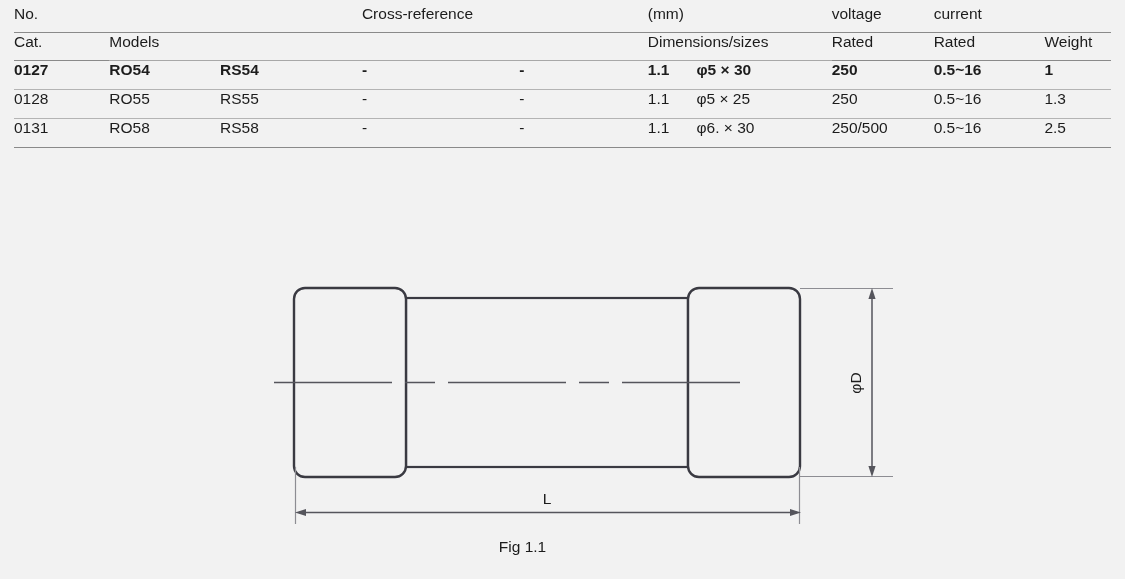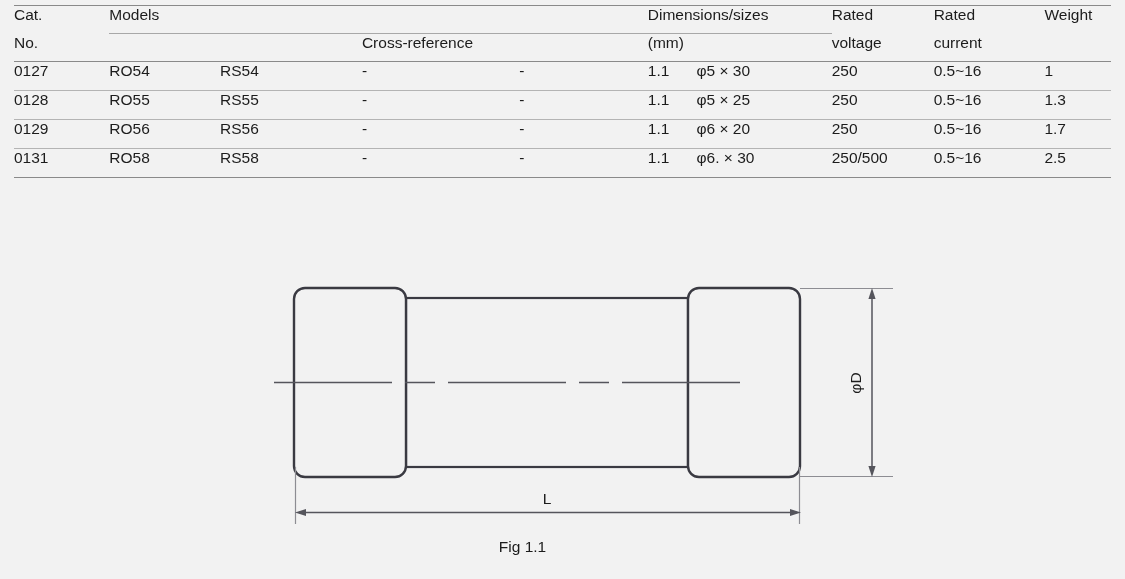--- a/index.html
+++ b/index.html
@@ -39,21 +39,21 @@
   .hdr-cell.r3 { height: 27px; }
 
   .rule-top    { border-top: 1.6px solid #8a8a8a; }
   .rule-thin   { border-top: 1.3px solid #a8a8a8; }
 
   .row-cell {
     height: 28px;
     border-top: 1.3px solid #b4b4b4;
     vertical-align: middle;
   }
-  tr.first-data > .row-cell { border-top: 1.4px solid #8a8a8a; }
+  tr.first-data > .row-cell { border-top: 1.4px solid #8a8a8a; font-weight: bold; }
   tr.last-data  > .row-cell { border-bottom: 1.6px solid #8a8a8a; }
 
   .c-cat   { width: 86px; }
   .c-gg    { width: 100px; }
   .c-ar    { width: 128px; }
   .c-xgg   { width: 142px; }
   .c-xar   { width: 116px; }
   .c-fig   { width: 44px;  }
   .c-dim   { width: 122px; }
   .c-volt  { width: 92px;  }
@@ -92,37 +92,37 @@
       <col class="c-xar">
     <col class="c-fig">
       <col class="c-dim">
     <col class="c-volt">
       <col class="c-curr">
       <col class="c-wt">
   </colgroup>
 
   <tbody>
       <tr>
-    <td class="hdr-cell rule-top">Cat.</td>
-    <td class="hdr-cell rule-top grp-underline" colspan="4">Models</td>
-    <td class="hdr-cell rule-top grp-underline" colspan="2">Dimensions/sizes</td>
-    <td class="hdr-cell rule-top">Rated</td>
-    <td class="hdr-cell rule-top">Rated</td>
-    <td class="hdr-cell rule-top">Weight</td>
-  </tr>
-
-  <tr>
     <td class="hdr-cell r2">No.</td>
     <td class="hdr-cell r2"></td>
     <td class="hdr-cell r2"></td>
     <td class="hdr-cell r2" colspan="2">Cross-reference</td>
     <td class="hdr-cell r2" colspan="2">(mm)</td>
     <td class="hdr-cell r2">voltage</td>
     <td class="hdr-cell r2">current</td>
     <td class="hdr-cell r2"></td>
+  </tr>
+
+  <tr>
+    <td class="hdr-cell rule-top">Cat.</td>
+    <td class="hdr-cell rule-top grp-underline" colspan="4">Models</td>
+    <td class="hdr-cell rule-top grp-underline" colspan="2">Dimensions/sizes</td>
+    <td class="hdr-cell rule-top">Rated</td>
+    <td class="hdr-cell rule-top">Rated</td>
+    <td class="hdr-cell rule-top">Weight</td>
   </tr>
 
 
   <tr class="first-data">
     <td class="row-cell">0127</td>
     <td class="row-cell">RO54</td>
     <td class="row-cell">RS54</td>
     <td class="row-cell">-</td>
     <td class="row-cell">-</td>
     <td class="row-cell">1.1</td>
@@ -135,32 +135,20 @@
     <td class="row-cell">0128</td>
     <td class="row-cell">RO55</td>
     <td class="row-cell">RS55</td>
     <td class="row-cell">-</td>
     <td class="row-cell">-</td>
     <td class="row-cell">1.1</td>
     <td class="row-cell">φ5 × 25</td>
     <td class="row-cell">250</td>
     <td class="row-cell">0.5~16</td>
     <td class="row-cell">1.3</td>
-  </tr>
-  <tr>
-    <td class="row-cell">0129</td>
-    <td class="row-cell">RO56</td>
-    <td class="row-cell">RS56</td>
-    <td class="row-cell">-</td>
-    <td class="row-cell">-</td>
-    <td class="row-cell">1.1</td>
-    <td class="row-cell">φ6 × 20</td>
-    <td class="row-cell">250</td>
-    <td class="row-cell">0.5~16</td>
-    <td class="row-cell">1.7</td>
   </tr>
   <tr class="last-data">
     <td class="row-cell">0131</td>
     <td class="row-cell">RO58</td>
     <td class="row-cell">RS58</td>
     <td class="row-cell">-</td>
     <td class="row-cell">-</td>
     <td class="row-cell">1.1</td>
     <td class="row-cell">φ6. × 30</td>
     <td class="row-cell">250/500</td>

